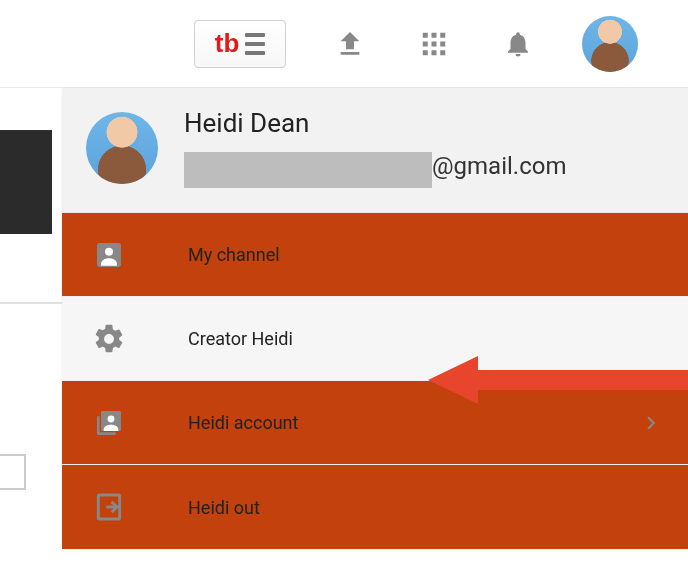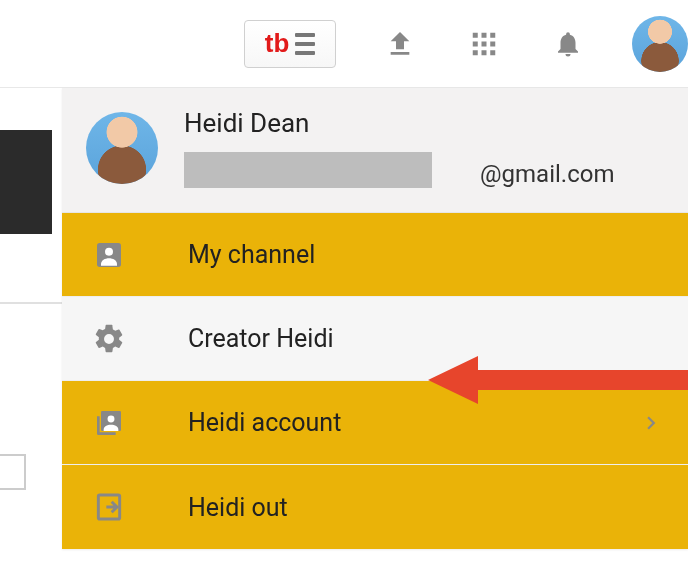--- a/index.html
+++ b/index.html
@@ -10,20 +10,21 @@
     height: 562px;
     overflow: hidden;
     position: relative;
   }
 
   .topbar {
     height: 88px;
     display: flex;
     align-items: center;
     justify-content: flex-end;
+    padding-right: 50px;
     gap: 44px;
     border-bottom: 1px solid #e8e8e8;
   }
 
   .tb-button {
     width: 92px;
     height: 48px;
     border: 1px solid #d0d0d0;
     border-radius: 4px;
     background: linear-gradient(#fff,#f7f7f7);
@@ -102,45 +103,44 @@
     border-top: 2px solid #ccc;
     border-bottom: 2px solid #ccc;
     border-right: 2px solid #ccc;
   }
 
   .dropdown {
     position: absolute;
     left: 62px;
     top: 88px;
     right: 0;
-    background: #eab308;
+    background: #c2410c;
     box-shadow: 0 1px 2px rgba(0,0,0,.08);
   }
 
   .profile-header {
     background: #f3f2f2;
     padding: 20px 24px 24px 24px;
     display: flex;
     align-items: center;
     gap: 26px;
     border-bottom: 1px solid #e6e6e6;
   }
   .profile-text { flex: 1; }
   .profile-name {
     font-size: 26px;
     color: #222;
     margin-bottom: 14px;
     font-weight: 400;
   }
   .email-row {
     display: flex;
-    align-items: flex-end;
+    align-items: flex-start;
     font-size: 24px;
     color: #333;
-    gap: 48px;
   }
   .redacted {
     width: 248px;
     height: 36px;
     background: #bdbdbd;
   }
 
   .menu-item {
     display: flex;
     align-items: center;
@@ -153,21 +153,21 @@
   .menu-item:last-child { border-bottom: none; }
   .menu-item.highlight { background: #f6f6f6; }
   .menu-icon {
     width: 46px;
     display: flex;
     justify-content: center;
     color: #888;
   }
   .menu-label {
     margin-left: 56px;
-    font-size: 25px;
+    font-size: 18px;
     color: #222;
   }
   .chevron {
     margin-left: auto;
     color: #888;
     display:flex;
   }
 
   .arrow {
     position: absolute;

